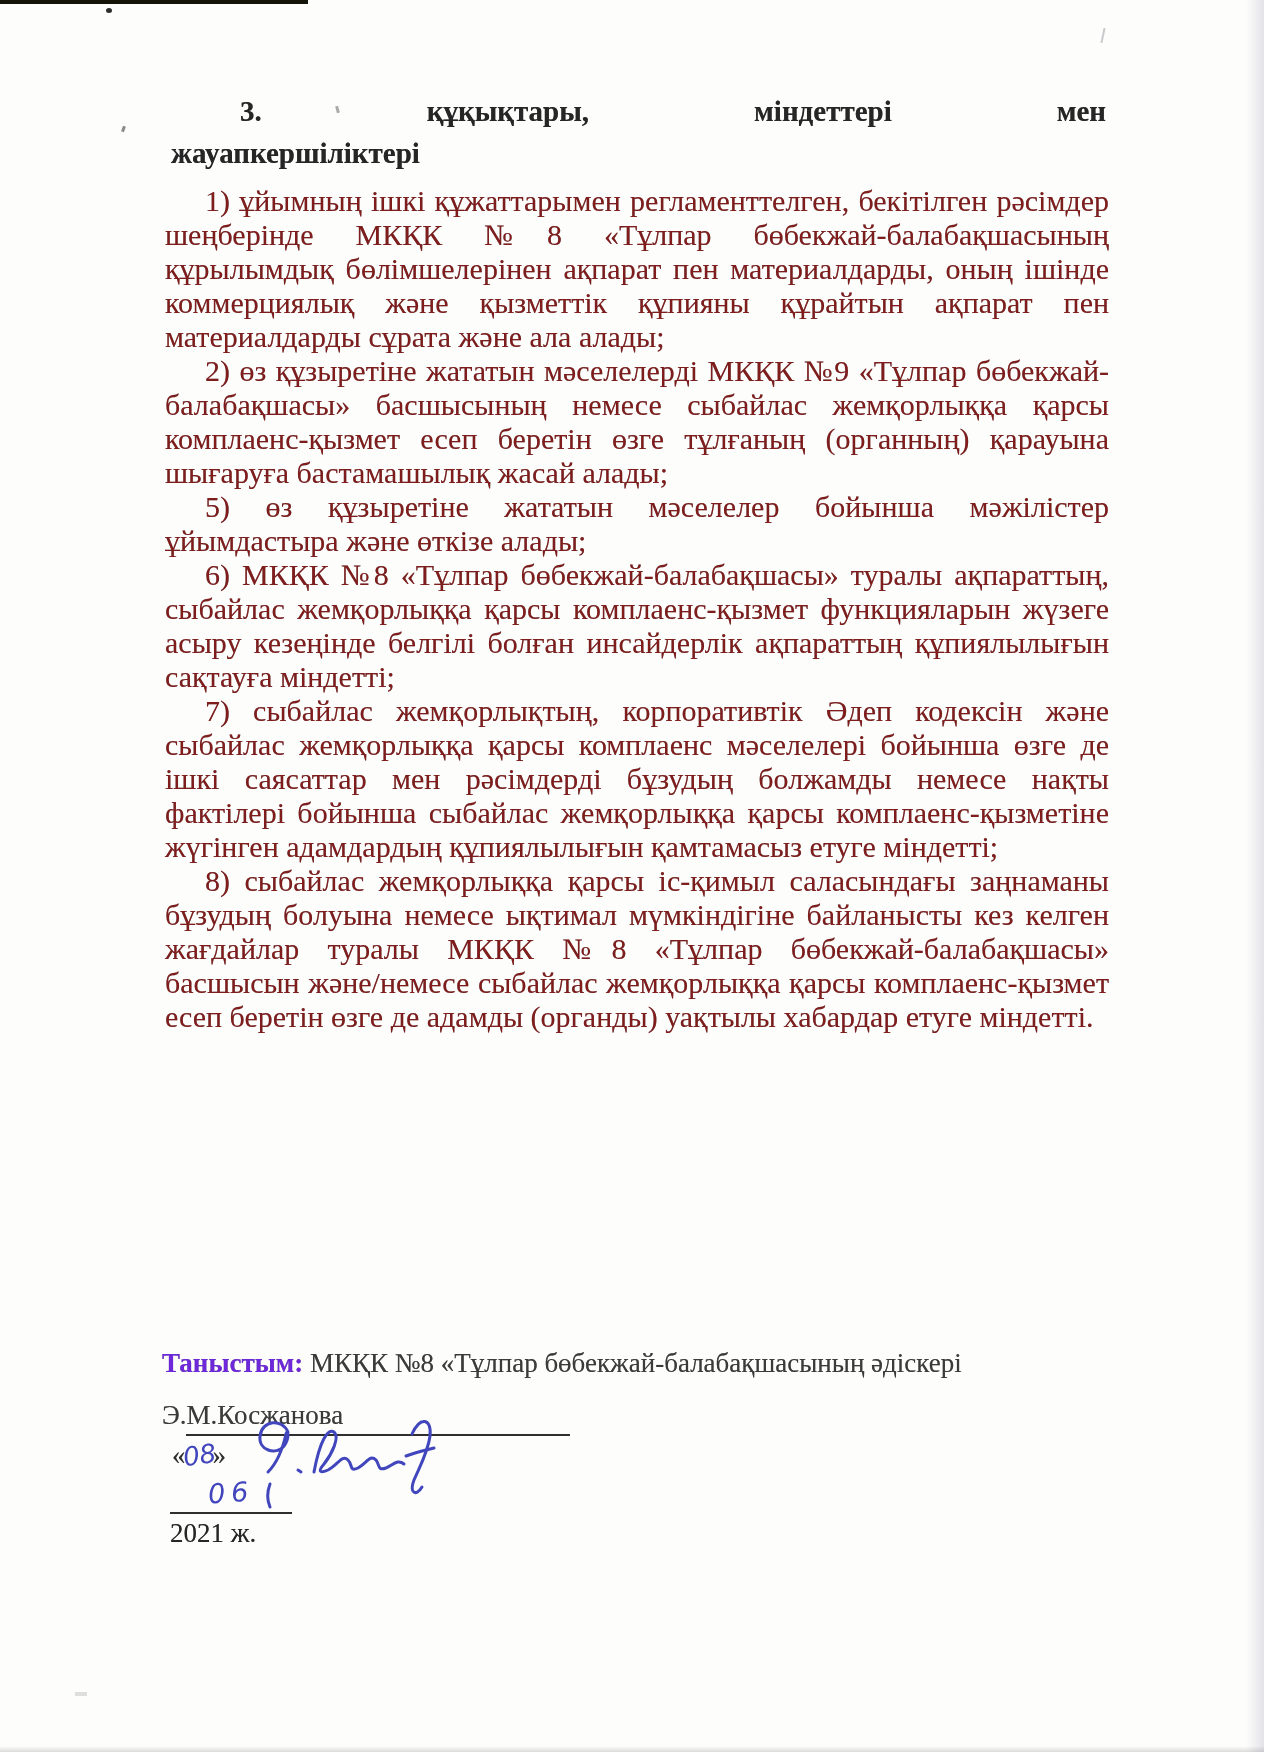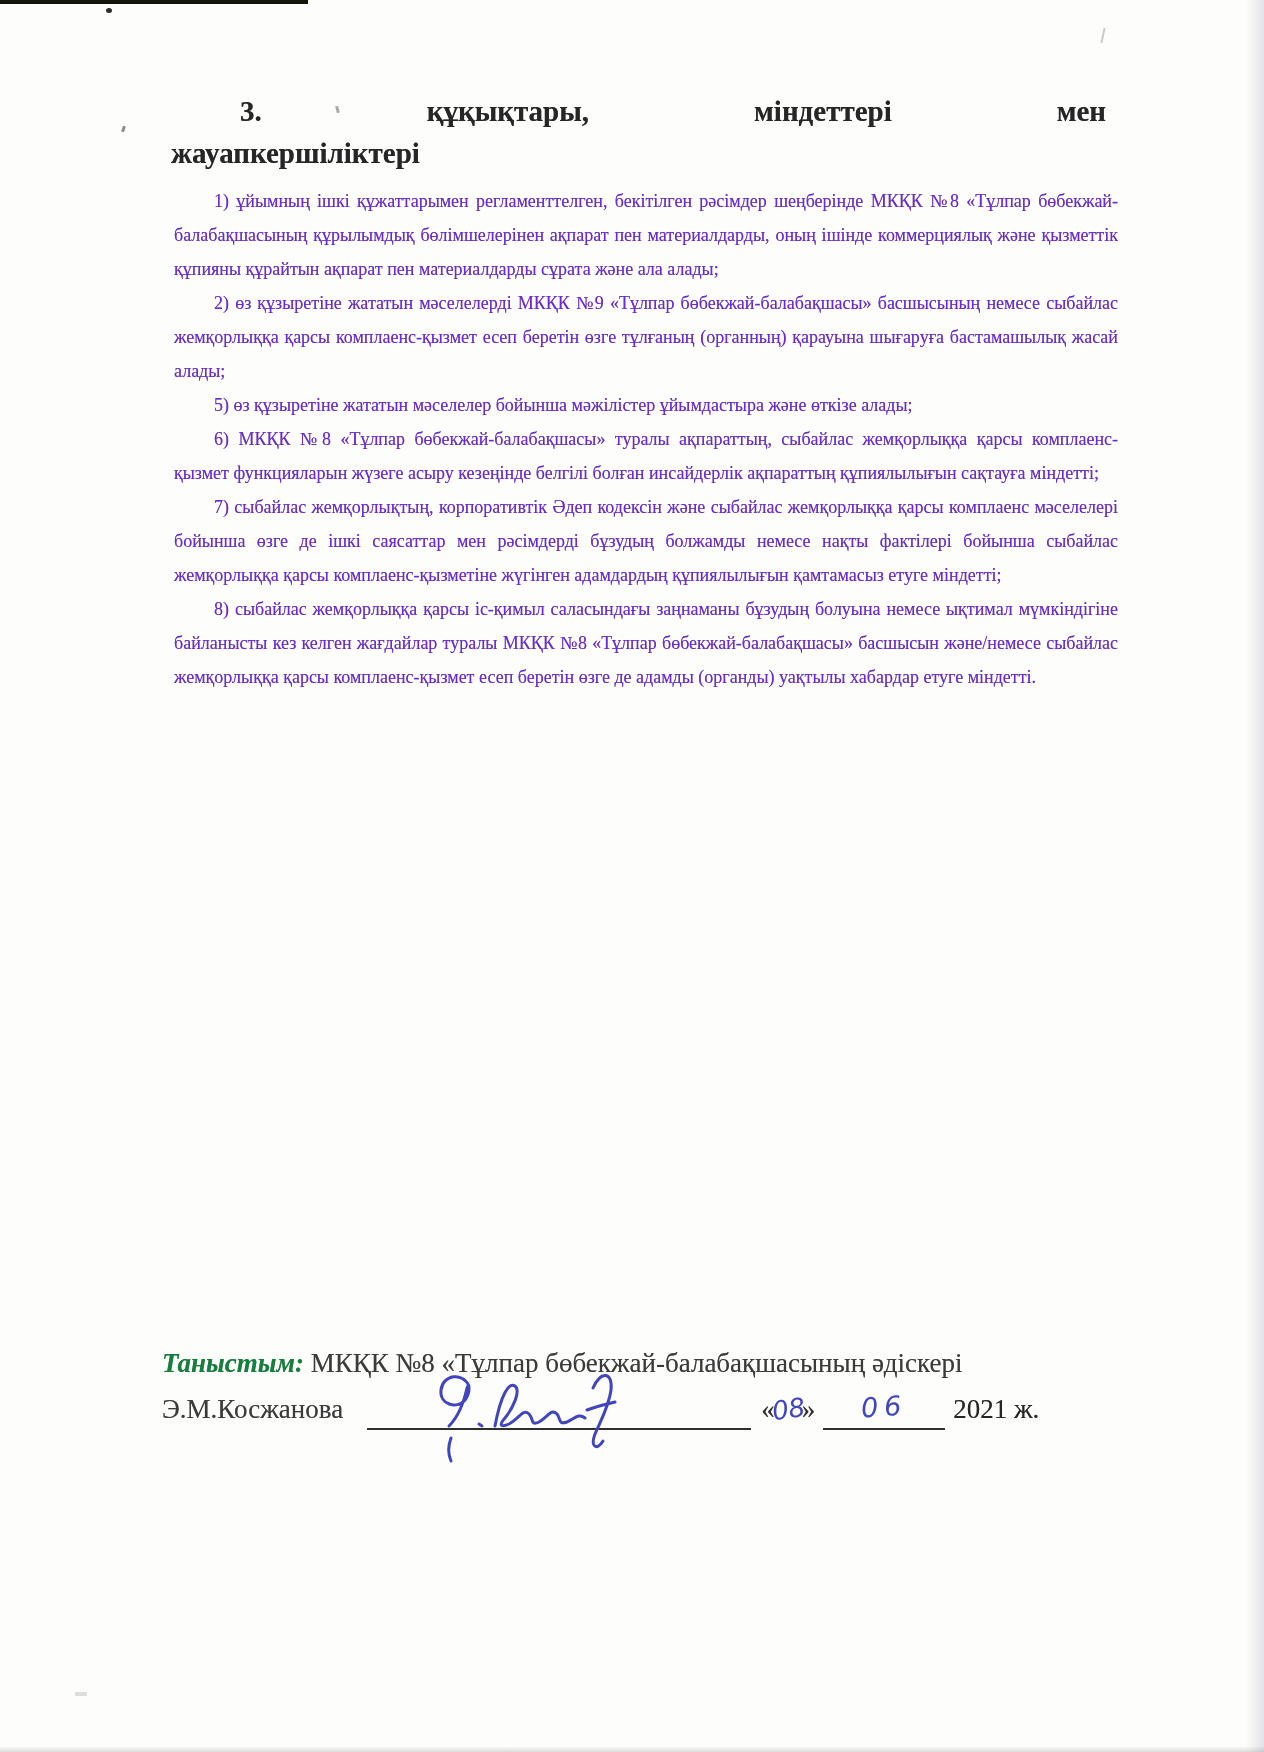--- a/index.html
+++ b/index.html
@@ -29,36 +29,36 @@
   .heading{
     position:absolute;left:162px;top:90px;width:944px;
     font-weight:700;color:#262626;font-size:29px;line-height:42px;
     text-shadow:0 0 0.5px rgba(40,40,40,0.6);
   }
   .heading-line1{display:flex;justify-content:space-between;padding-left:78px;}
   .heading-line2{text-align:left;margin-left:9px;}
 
   
   .body-text{
-    position:absolute;left:174px;top:184px;width:944px;
-    font-size:18px;line-height:34px;color:#6d28d9;
+    position:absolute;left:165px;top:184px;width:944px;
+    font-size:30px;line-height:34px;color:#7f1d1d;
     text-shadow:0 0 0.5px rgba(70,70,70,0.55);
   }
   .body-text p{
     margin:0;text-align:justify;text-indent:40px;
   }
 
   
   .sign-block{
     position:absolute;left:162px;top:1344px;width:970px;
     font-size:27px;line-height:38px;color:#3b3b3b;
     text-shadow:0 0 0.5px rgba(70,70,70,0.55);
   }
-  .sign-line1 .lbl{font-weight:700;color:#15803d;font-style:italic;}
-  .sign-line2{display:flex;align-items:center;height:46px;margin-top:4px;}
+  .sign-line1 .lbl{font-weight:700;color:#6d28d9;}
+  .sign-line2{display:flex;align-items:flex-start;height:46px;margin-top:14px;flex-direction:column;}
   .sign-name{white-space:nowrap;}
   .sig-line{
     position:relative;display:inline-block;
     width:384px;height:40px;margin-left:24px;
     border-bottom:2px solid #2f2f2f;
   }
   .sig-svg{position:absolute;left:26px;top:-24px;width:320px;height:120px;overflow:visible;}
   .date-quote{margin-left:10px;white-space:nowrap;color:#2f2f2f;}
   .hand{
     font-family:"DejaVu Sans","Liberation Sans",sans-serif;

